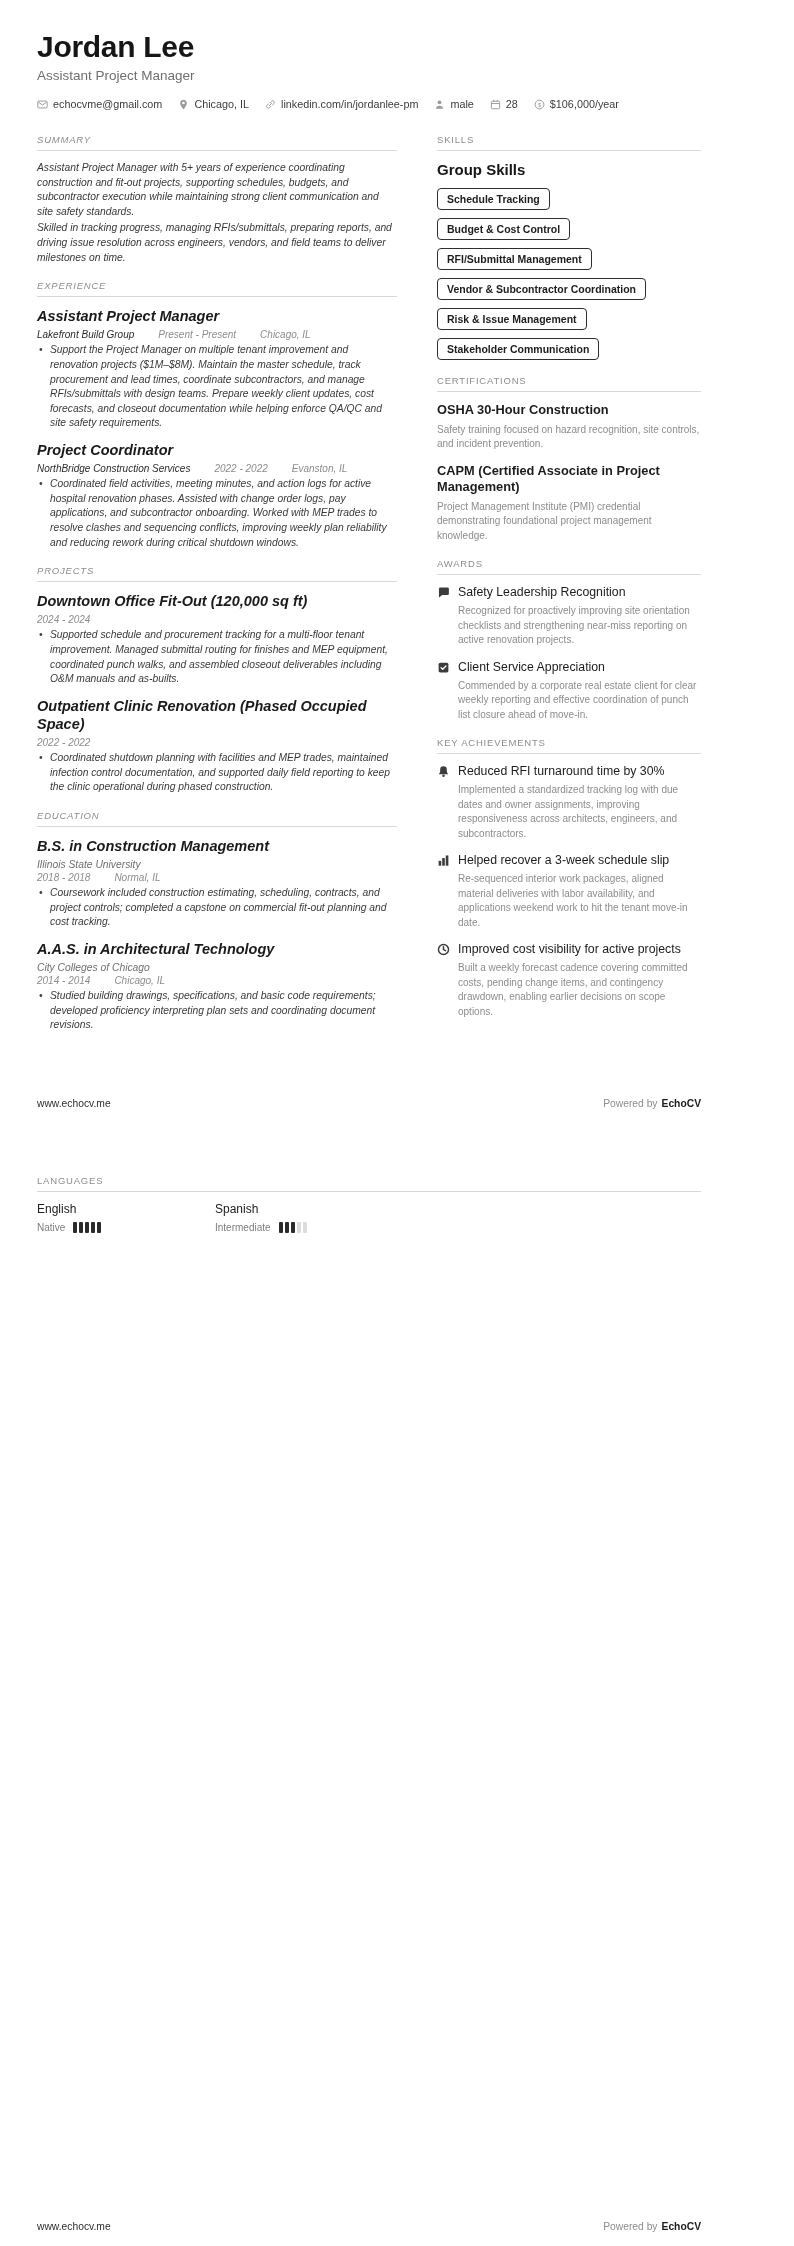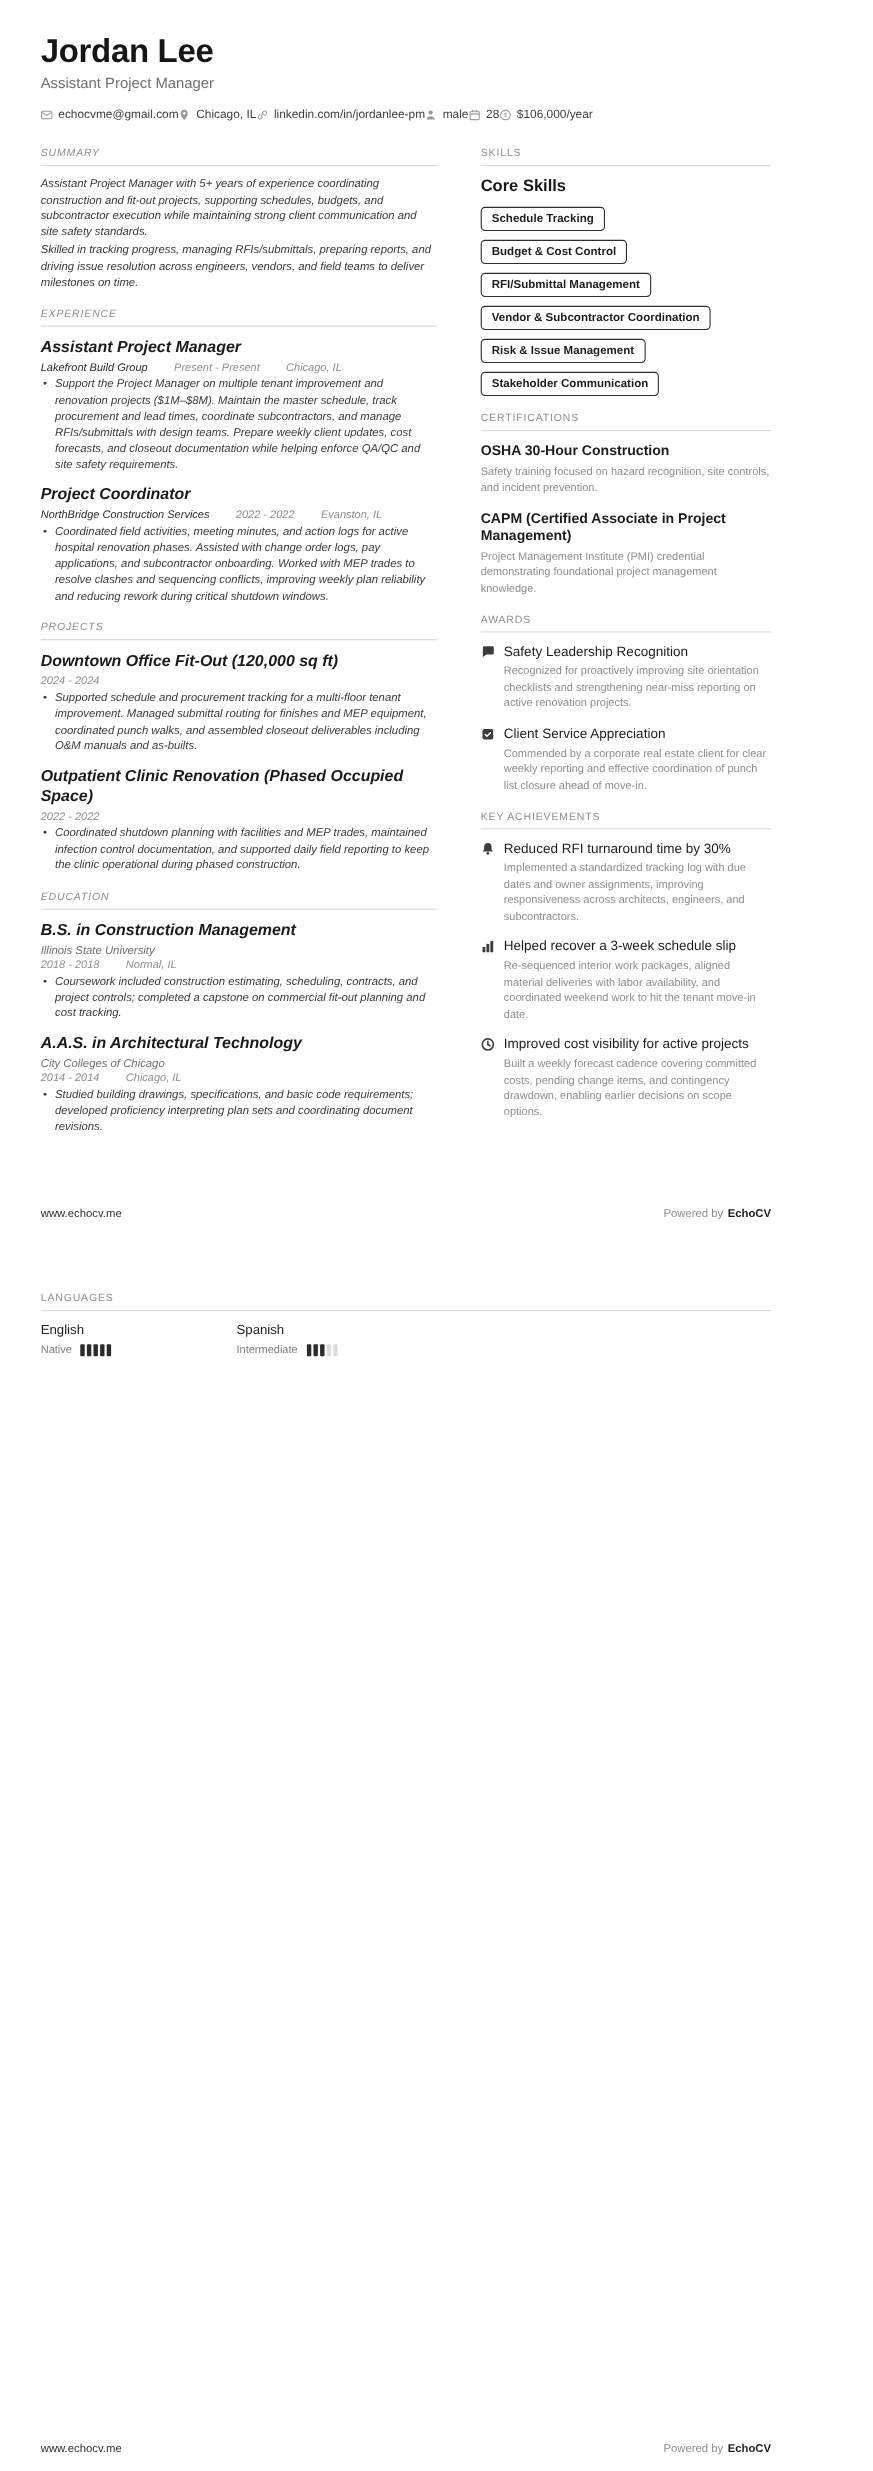--- a/index.html
+++ b/index.html
@@ -5,21 +5,21 @@
   * { box-sizing: border-box; }
   html, body { margin: 0; padding: 0; background: #ffffff; }
   body { width: 794px; font-family: "Liberation Sans", sans-serif; -webkit-font-smoothing: antialiased; }
   .doc { width: 794px; }
   .page { width: 738px; height: 1123px; position: relative; background: #fff; overflow: hidden; padding: 30px 37px; }
   .page2 { padding-top: 52px; }
 
   
   .name { font-size: 30px; font-weight: 700; color: #161616; margin: 0; letter-spacing: -0.3px; }
   .job-title { font-size: 13.5px; color: #6f6f6f; margin-top: 4px; }
-  .contact-row { display: flex; align-items: center; margin-top: 15px; font-size: 10.8px; color: #3c3c3c; flex-wrap: wrap; }
+  .contact-row { display: flex; align-items: center; gap: 16px; margin-top: 15px; font-size: 10.8px; color: #3c3c3c; flex-wrap: wrap; }
   .contact { display: inline-flex; align-items: center; gap: 5px; }
   .contact svg { width: 11px; height: 11px; display: block; }
 
   
   .cols { display: flex; gap: 40px; margin-top: 24px; }
   .col-left { flex: 0 0 360px; width: 360px; font-style: italic; }
   .col-right { flex: 1; min-width: 0; }
 
   .sec { margin-bottom: 15px; }
   .sec-label { font-size: 9.5px; letter-spacing: 0.8px; color: #8d8d8d; border-bottom: 1px solid #d8d8d8; padding-bottom: 5px; margin-bottom: 10px; }
@@ -214,21 +214,21 @@
               </ul>
           </div>
         </div>
 
       </div>
 
       <div class="col-right">
 
         <div class="sec">
           <div class="sec-label">SKILLS</div>
-          <div class="group-title">Core Skills</div>
+          <div class="group-title">Group Skills</div>
           <div class="pill">Schedule Tracking</div>
           <div class="pill">Budget &amp; Cost Control</div>
           <div class="pill">RFI/Submittal Management</div>
           <div class="pill">Vendor &amp; Subcontractor Coordination</div>
           <div class="pill">Risk &amp; Issue Management</div>
           <div class="pill">Stakeholder Communication</div>
         </div>
 
         <div class="sec">
           <div class="sec-label">CERTIFICATIONS</div>
@@ -291,21 +291,21 @@
             <div class="ico-head">
               <span>
                   <svg viewBox="0 0 16 16">
                     <rect x="2" y="8.4" width="3.2" height="6" fill="#3c3c3c"></rect>
                     <rect x="6.4" y="5" width="3.2" height="9.4" fill="#3c3c3c"></rect>
                     <rect x="10.8" y="1.8" width="3.2" height="12.6" fill="#3c3c3c"></rect>
                   </svg>
                 </span>
               <span class="ico-title">Helped recover a 3-week schedule slip</span>
             </div>
-            <div class="ico-desc">Re-sequenced interior work packages, aligned material deliveries with labor availability, and coordinated weekend work to hit the tenant move-in date.</div>
+            <div class="ico-desc">Re-sequenced interior work packages, aligned material deliveries with labor availability, and applications weekend work to hit the tenant move-in date.</div>
           </div>
 
           <div class="ico-item">
             <div class="ico-head">
               <span>
                   <svg viewBox="0 0 16 16">
                     <circle cx="8" cy="8" r="6.2" fill="none" stroke="#3c3c3c" stroke-width="1.8"></circle>
                     <path d="M8 4.6V8l2.4 1.5" fill="none" stroke="#3c3c3c" stroke-width="1.8" stroke-linecap="round"></path>
                   </svg>
                 </span>

